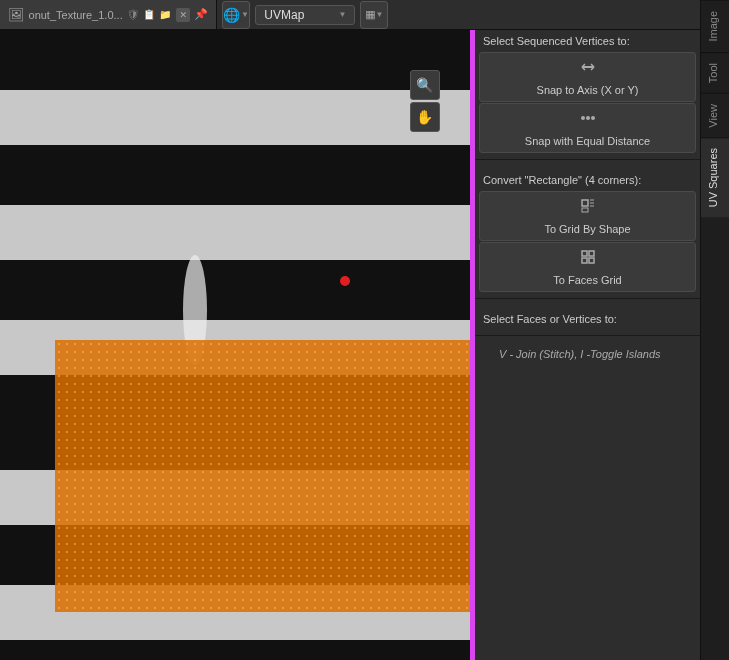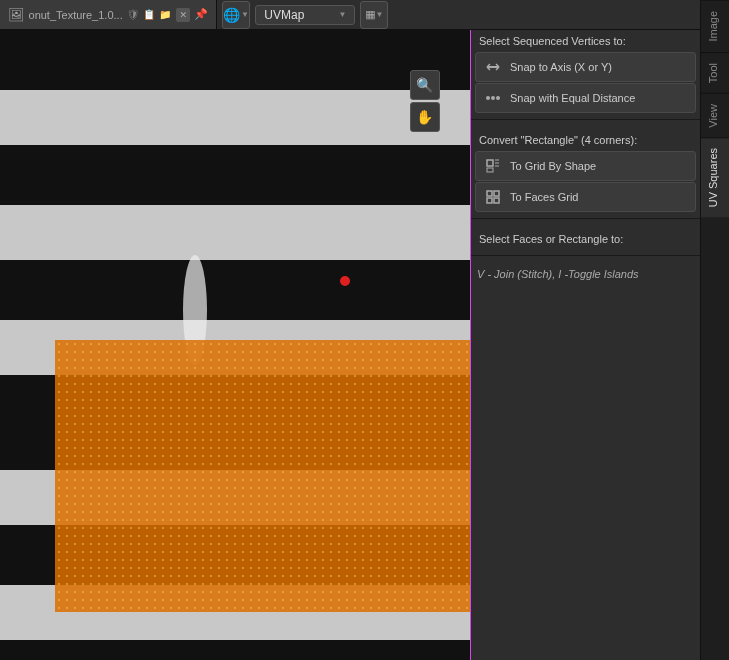--- a/index.html
+++ b/index.html
@@ -188,20 +188,21 @@
       gap: 8px;
       padding: 5px 8px;
       margin: 1px 4px;
       background: #3a3a3a;
       border: 1px solid #4a4a4a;
       border-radius: 3px;
       color: #ccc;
       font-size: 11px;
       cursor: pointer;
       width: calc(100% - 8px);
+      flex-direction: column;
     }
 
     .btn-icon {
       width: 18px; height: 18px;
       display: flex; align-items: center; justify-content: center;
       flex-shrink: 0;
     }
 
     .panel-btn-row {
       display: flex;
@@ -226,21 +227,21 @@
 
     .section-divider {
       height: 1px;
       background: #1a1a1a;
       margin: 6px 0;
     }
 
     .info-text {
       color: #aaa;
       font-size: 11px;
-      padding: 6px 6px;
+      padding: 6px 24px;
       font-style: italic;
     }
 
     
     #vertical-tabs {
       position: absolute;
       right: 0; top: 0;
       width: 29px;
       height: 660px;
       background: #1e1e1e;
@@ -356,21 +357,21 @@
       </div>
       <div class="tool-btn">
         <span>✋</span>
       </div>
     </div>
   </div>
 </div>
 
 <div id="right-panel" style="
   position: absolute; right: 29px; top: 0; width: 230px; height: 660px;
-  background: #2d2d2d; border-left: 1px solid #d946ef;
+  background: #2d2d2d; border-left: 5px solid #d946ef;
 ">
   <div id="uv-squares-panel">
 
     <div class="panel-header">
       <span style="color:#aaa;font-size:10px;">▼</span>
       <span class="panel-title">UV Squares</span>
       <span class="panel-dots">⋮⋮</span>
     </div>
 
     <span class="section-label">Select Sequenced Vertices to:</span>
@@ -423,21 +424,21 @@
           <rect x="9" y="2" width="5" height="5" fill="none" stroke="#aaa" stroke-width="1.5"></rect>
           <rect x="2" y="9" width="5" height="5" fill="none" stroke="#aaa" stroke-width="1.5"></rect>
           <rect x="9" y="9" width="5" height="5" fill="none" stroke="#aaa" stroke-width="1.5"></rect>
         </svg>
       </div>
       <span>To Faces Grid</span>
     </button>
 
     <div class="section-divider"></div>
 
-    <span class="section-label">Select Faces or Rectangle to:</span>
+    <span class="section-label">Select Faces or Vertices to:</span>
 
 
 
     <div class="section-divider"></div>
 
     <div class="info-text">V - Join (Stitch), I -Toggle Islands</div>
   </div>
 </div>
 
 <div id="vertical-tabs" style="

